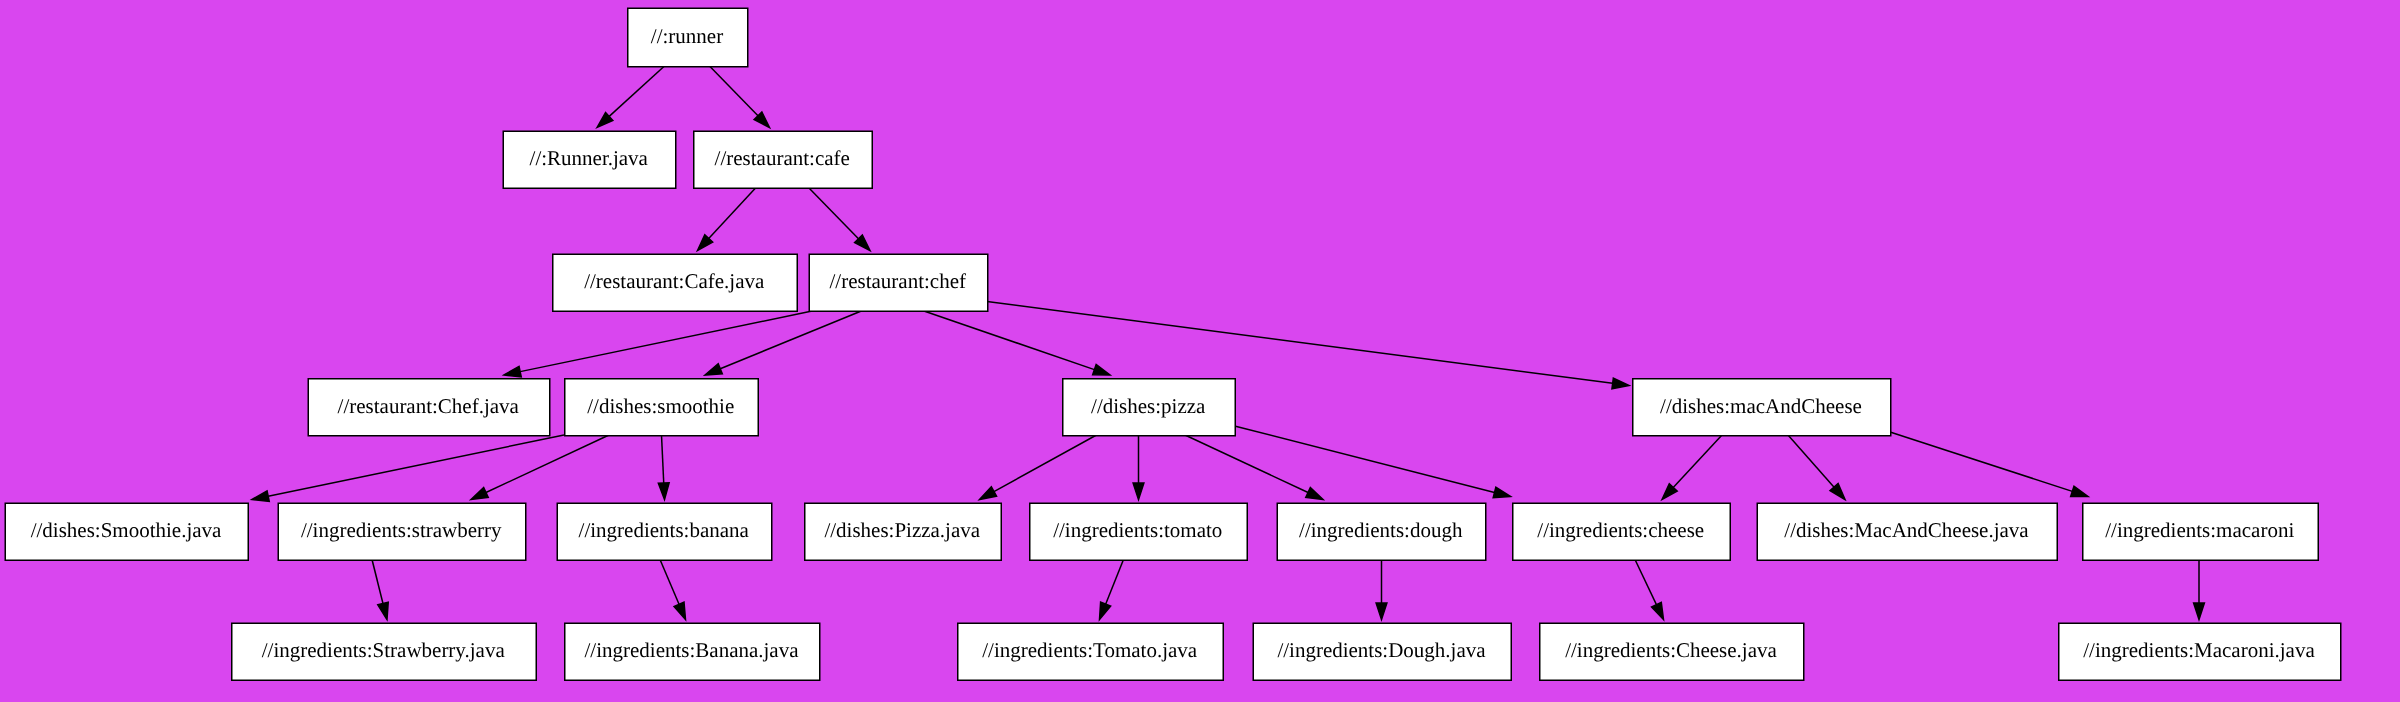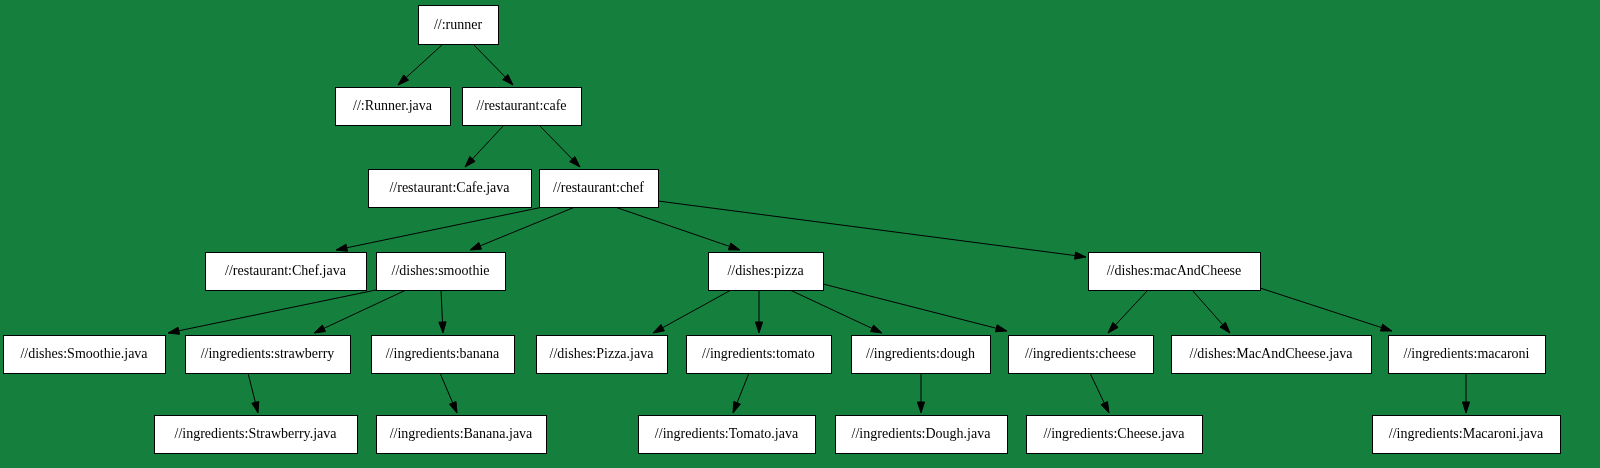--- a/index.html
+++ b/index.html
@@ -11,21 +11,21 @@
   body {
     width: 1600px;
     height: 468px;
     overflow: hidden;
     font-family: "Liberation Serif", "DejaVu Serif", serif;
   }
   #graph-root {
     position: relative;
     width: 1600px;
     height: 468px;
-    background: #15803d;
+    background: #d946ef;
   }
   #graph-svg {
     position: absolute;
     top: 0;
     left: 0;
     width: 1600px;
     height: 468px;
     display: block;
   }
   .graph-node rect {

